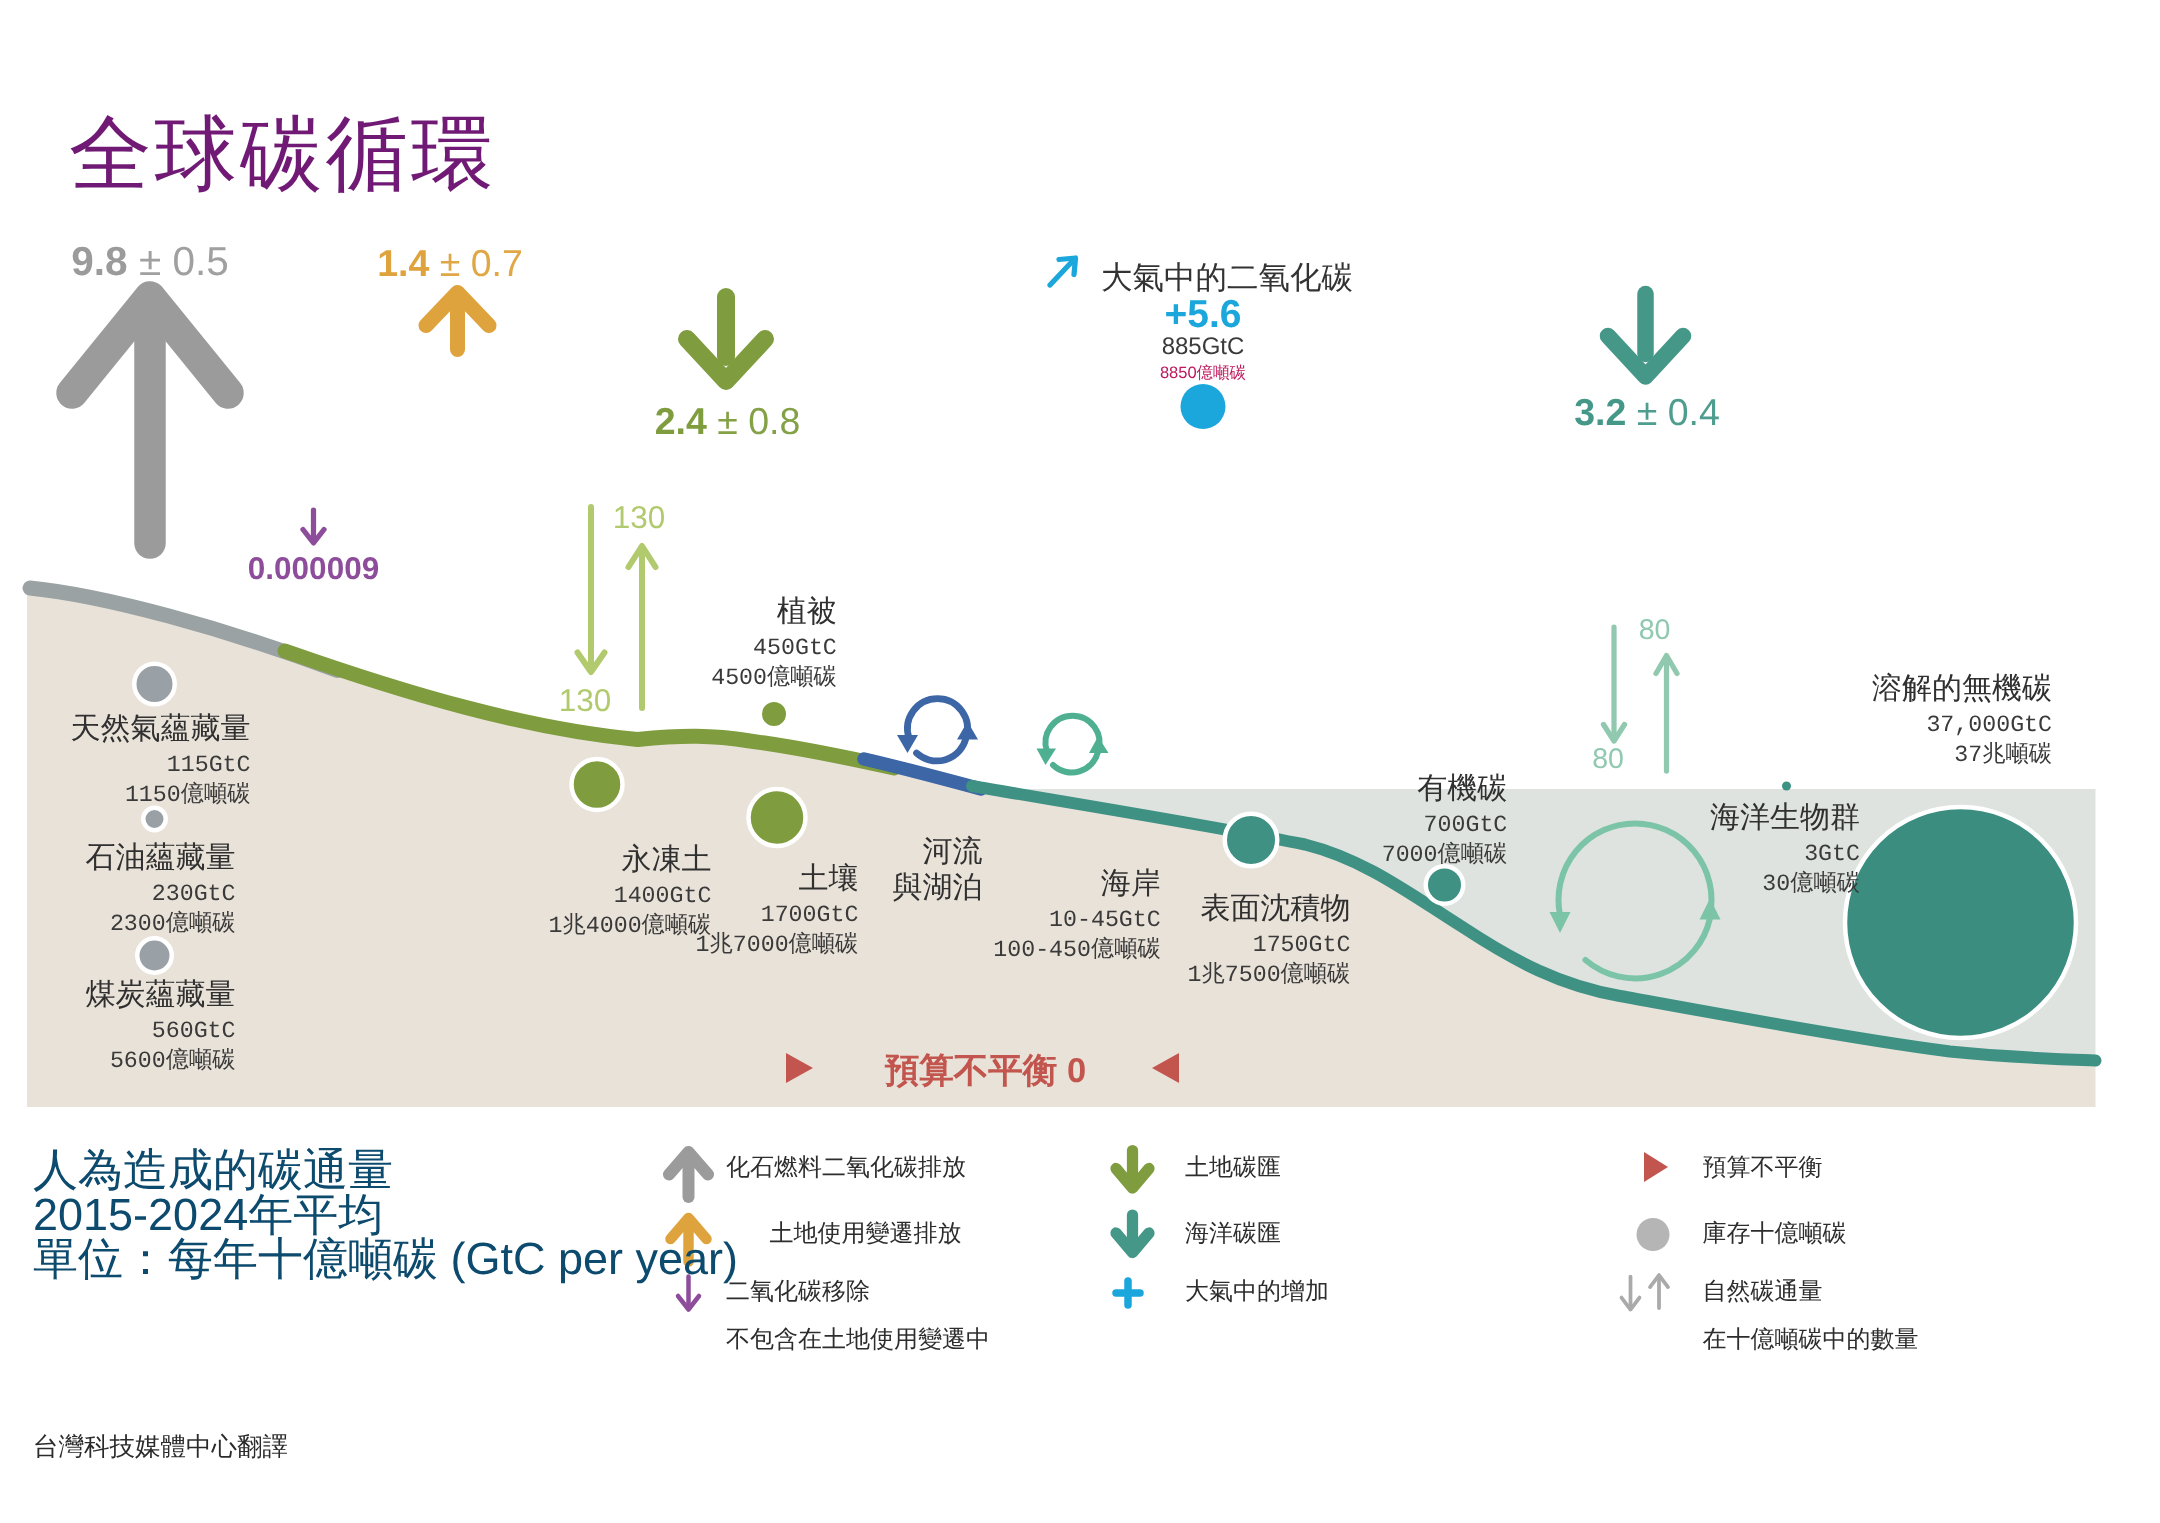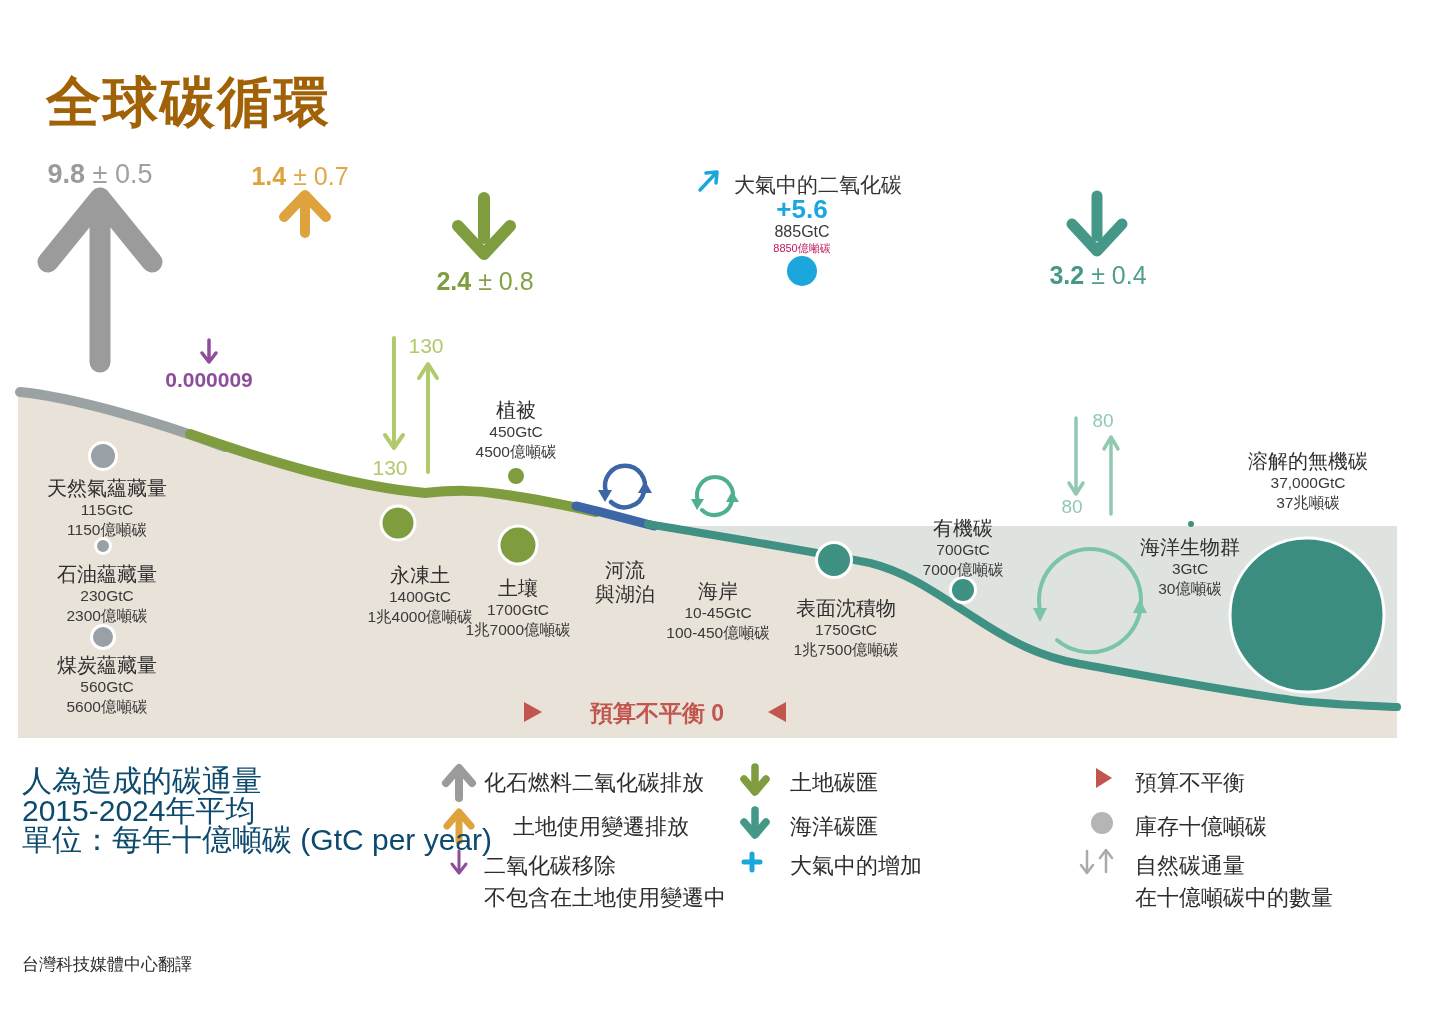--- a/index.html
+++ b/index.html
@@ -1,28 +1,28 @@
 <!DOCTYPE html>
 <html><head>
 <meta charset="utf-8">
 <style>
   html,body{margin:0;padding:0;background:#fff;}
   #stage{position:relative;width:1440px;height:1015px;background:#fff;overflow:hidden;
          font-family:"Liberation Sans", sans-serif;}
   svg.layer{position:absolute;left:0;top:0;z-index:1;}
   .txt{position:absolute;z-index:2;white-space:nowrap;}
-  #title{left:46px;top:66px;font-size:55px;font-weight:700;color:#a16207;letter-spacing:2px;}
+  #title{left:46px;top:66px;font-size:55px;font-weight:400;color:#701a75;letter-spacing:2px;}
   .flux{transform:translateX(-50%);font-weight:bold;}
   .flux .pm{font-weight:normal;opacity:.95;}
   .thin{transform:translateX(-50%);}
-  .node{transform:translateX(-50%);text-align:center;}
+  .node{transform:translateX(-50%);text-align:right;font-family:Liberation Mono, monospace;}
   .node-name{font-size:20px;line-height:1.2;color:#303030;font-weight:500;}
   .node-val{font-size:15.5px;line-height:1.3;color:#3a3a3a;}
   .atm-center{transform:translateX(-50%);text-align:center;}
-  .legend-text{font-size:22px;color:#2d2d2d;}
+  .legend-text{font-size:16px;color:#2d2d2d;}
   .note{font-size:30px;color:#0c4a6e;line-height:1.3;}
   #budget-label{transform:translateX(-50%);font-size:23px;font-weight:bold;color:#c2564e;}
   #footer{left:22px;top:953px;font-size:17px;color:#2b2b2b;}
 </style>
 </head>
 <body>
 
 <div id="stage">
 
   <svg class="layer" width="1440" height="1015" viewBox="0 0 1440 1015">

